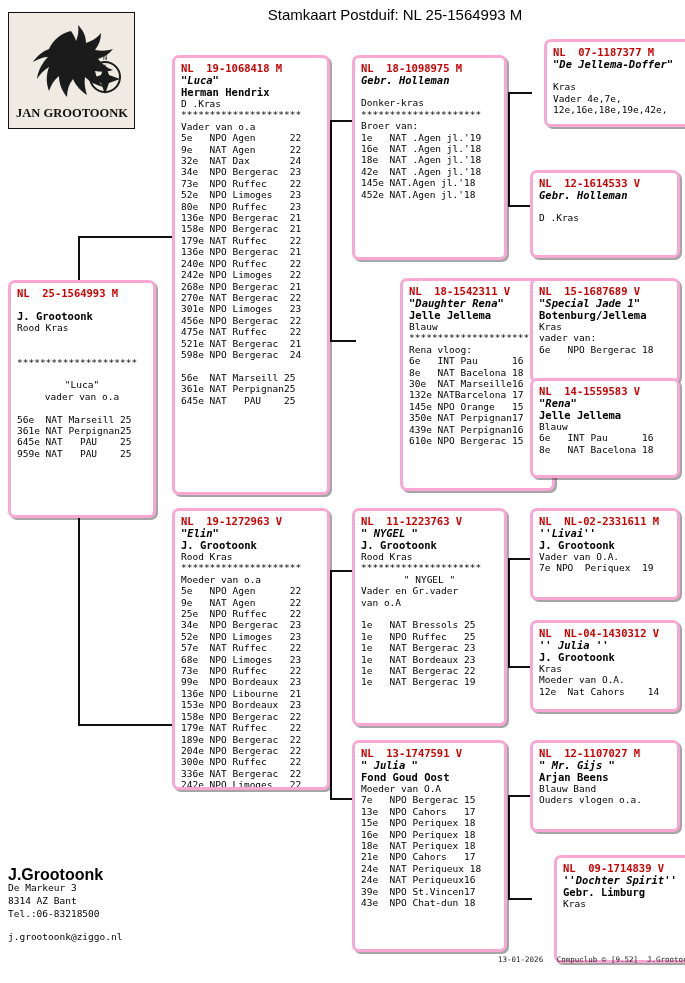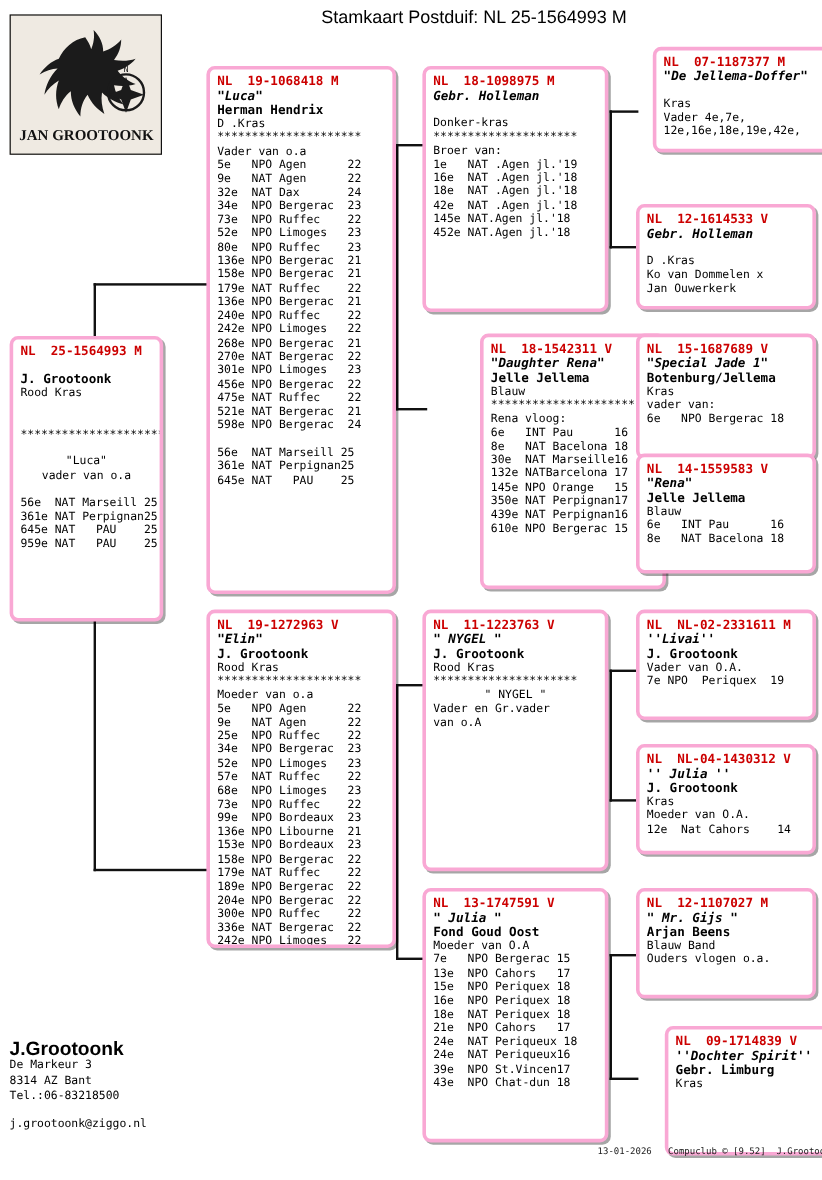--- a/index.html
+++ b/index.html
@@ -77,21 +77,21 @@
 <div class="ln" style="left:508px;top:330px;width:24px;height:2px;"></div>
 <div class="ln" style="left:508px;top:330px;width:2px;height:115px;"></div>
 <div class="ln" style="left:508px;top:443px;width:24px;height:2px;"></div>
 <div class="ln" style="left:508px;top:558px;width:24px;height:2px;"></div>
 <div class="ln" style="left:508px;top:558px;width:2px;height:110px;"></div>
 <div class="ln" style="left:508px;top:666px;width:24px;height:2px;"></div>
 <div class="ln" style="left:508px;top:795px;width:24px;height:2px;"></div>
 <div class="ln" style="left:508px;top:795px;width:2px;height:105px;"></div>
 <div class="ln" style="left:508px;top:898px;width:24px;height:2px;"></div>
 
-<div class="card" style="left:8px;top:280px;width:128px;height:238px;">
+<div class="card" style="left:8px;top:280px;width:148px;height:238px;">
   <div class="ring">NL  25-1564993 M</div>
   <div class="line"> </div>
   <div class="owner">J. Grootoonk</div>
   <div class="line">Rood Kras</div>
   <div class="line"> </div>
   <div class="line"> </div>
   <div class="sep">*********************</div>
   <div class="line"> </div>
   <div class="line" style="text-align:center;">"Luca"</div>
   <div class="line" style="text-align:center;">vader van o.a</div>
@@ -200,20 +200,26 @@
 <div class="card" style="left:352px;top:508px;width:155px;height:218px;">
   <div class="ring">NL  11-1223763 V</div>
   <div class="nick">" NYGEL "</div>
   <div class="owner">J. Grootoonk</div>
   <div class="line">Rood Kras</div>
   <div class="sep">*********************</div>
   <div class="line" style="text-align:center;">" NYGEL "</div>
   <div class="line">Vader en Gr.vader</div>
   <div class="line">van o.A</div>
   <div class="line"> </div>
+  <div class="lines">1e   NAT Bressols 25
+1e   NPO Ruffec   25
+1e   NAT Bergerac 23
+1e   NAT Bordeaux 23
+1e   NAT Bergerac 22
+1e   NAT Bergerac 19</div>
 </div>
 
 <div class="card" style="left:352px;top:740px;width:155px;height:212px;">
   <div class="ring">NL  13-1747591 V</div>
   <div class="nick">" Julia "</div>
   <div class="owner">Fond Goud Oost</div>
   <div class="line">Moeder van O.A</div>
   <div class="lines">7e   NPO Bergerac 15
 13e  NPO Cahors   17
 15e  NPO Periquex 18
@@ -232,22 +238,20 @@
   <div class="line"> </div>
   <div class="line">Kras</div>
   <div class="lines">Vader 4e,7e,
 12e,16e,18e,19e,42e,</div>
 </div>
 <div class="card" style="left:530px;top:170px;width:150px;height:88px;">
   <div class="ring">NL  12-1614533 V</div>
   <div class="nick">Gebr. Holleman</div>
   <div class="line"> </div>
   <div class="line">D .Kras</div>
-  <div class="lines">Ko van Dommelen x
-Jan Ouwerkerk</div>
 </div>
 <div class="card" style="left:530px;top:278px;width:150px;height:105px;">
   <div class="ring">NL  15-1687689 V</div>
   <div class="nick">"Special Jade 1"</div>
   <div class="owner">Botenburg/Jellema</div>
   <div class="line">Kras</div>
   <div class="lines">vader van:
 6e   NPO Bergerac 18</div>
 </div>
 <div class="card" style="left:530px;top:378px;width:150px;height:100px;">

